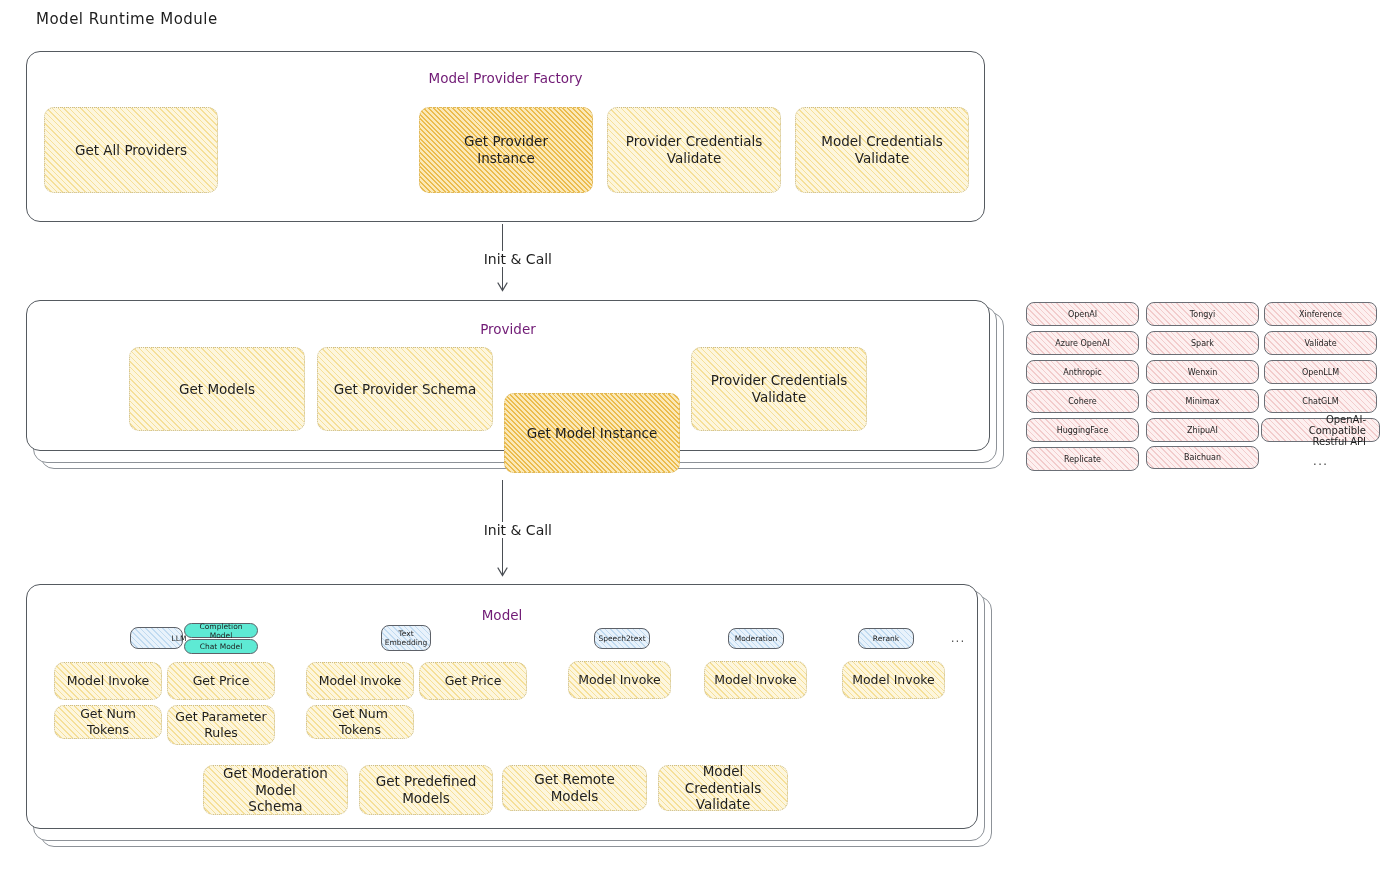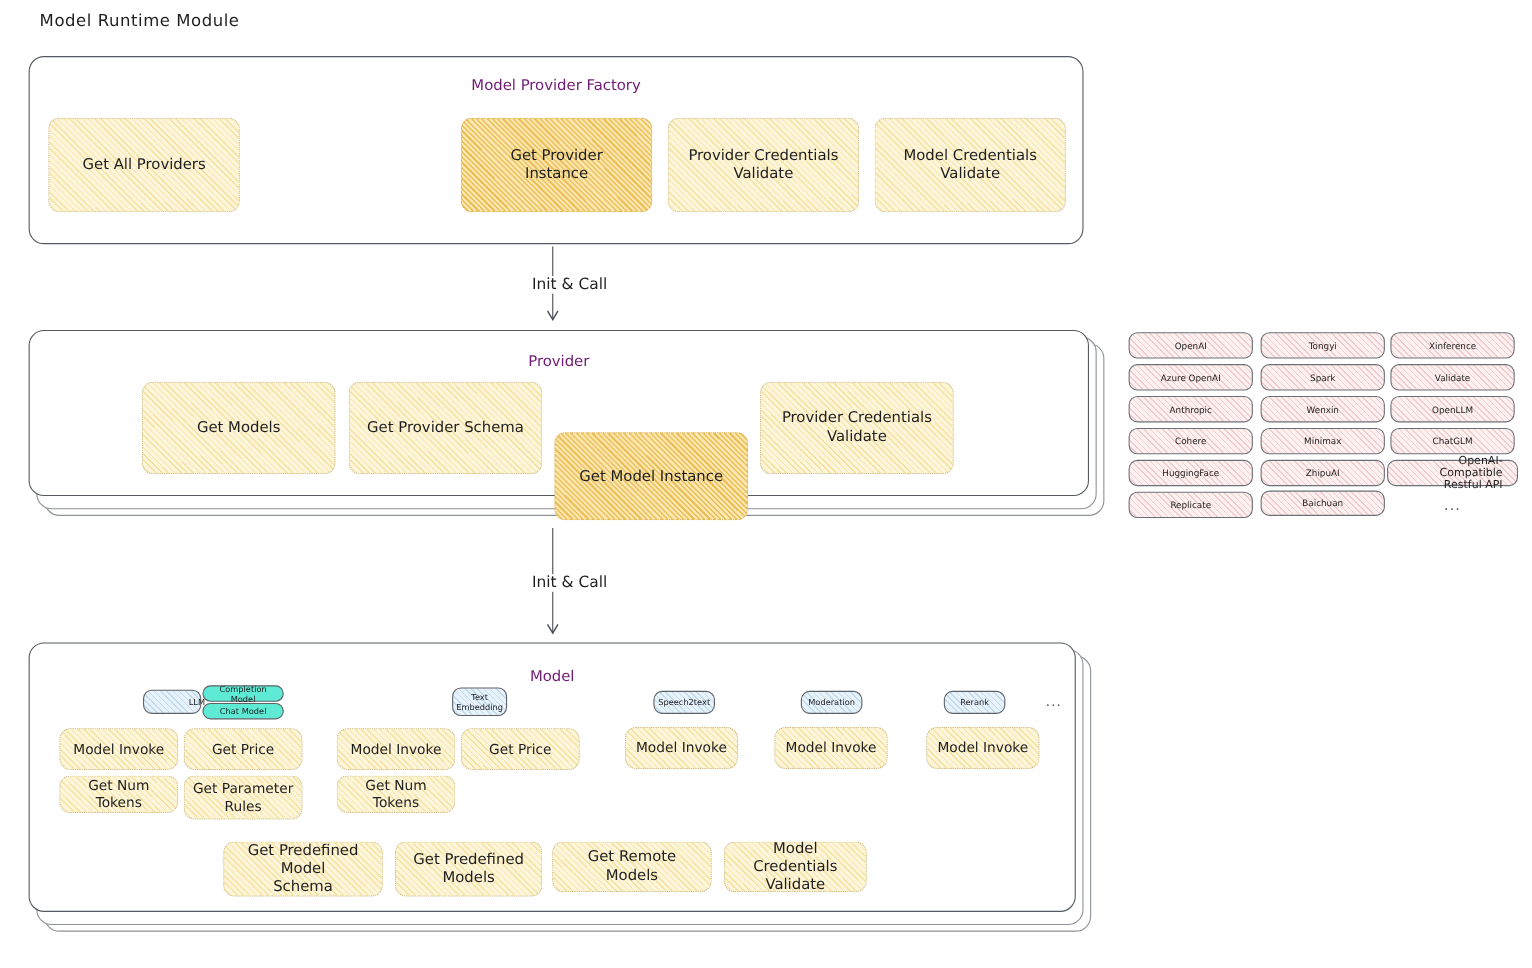--- a/index.html
+++ b/index.html
@@ -254,21 +254,21 @@
   <div class="hbox" style="left:167px;top:662px;width:108px;height:38px;">
     <span>Get Price</span>
     </div>
   <div class="hbox" style="left:54px;top:705px;width:108px;height:34px;">
     <span>Get Num Tokens</span>
     </div>
   <div class="hbox" style="left:167px;top:705px;width:108px;height:40px;">
     <span>Get Parameter Rules</span>
     </div>
 
-  <div class="badge" style="left:381px;top:625px;width:50px;height:26px;white-space:pre-line;margin-left:30px;">
+  <div class="badge" style="left:381px;top:625px;width:50px;height:26px;white-space:pre-line;">
     <span>Text
 Embedding</span>
   </div>
   <div class="hbox" style="left:306px;top:662px;width:108px;height:38px;">
     <span>Model Invoke</span>
     </div>
   <div class="hbox" style="left:419px;top:662px;width:108px;height:38px;">
     <span>Get Price</span>
     </div>
   <div class="hbox" style="left:306px;top:705px;width:108px;height:34px;">
@@ -294,21 +294,21 @@
     </div>
   <div class="hbox" style="left:842px;top:661px;width:103px;height:38px;">
     <span>Model Invoke</span>
     </div>
 
   <div class="badge dots" style="left:948px;top:630px;width:20px;height:16px;">
     <span>...</span>
     </div>
 
   <div class="hbox big" style="left:203px;top:765px;width:145px;height:50px;white-space:pre-line;">
-    <span>Get Predefined Model
+    <span>Get Moderation Model
 Schema</span></div>
   <div class="hbox big" style="left:359px;top:765px;width:134px;height:50px;white-space:pre-line;">
     <span>Get Predefined
 Models</span></div>
   <div class="hbox big" style="left:502px;top:765px;width:145px;height:46px;">
     <span>Get Remote Models</span>
     </div>
   <div class="hbox big" style="left:658px;top:765px;width:130px;height:46px;white-space:pre-line;">
     <span>Model Credentials
 Validate</span></div>

